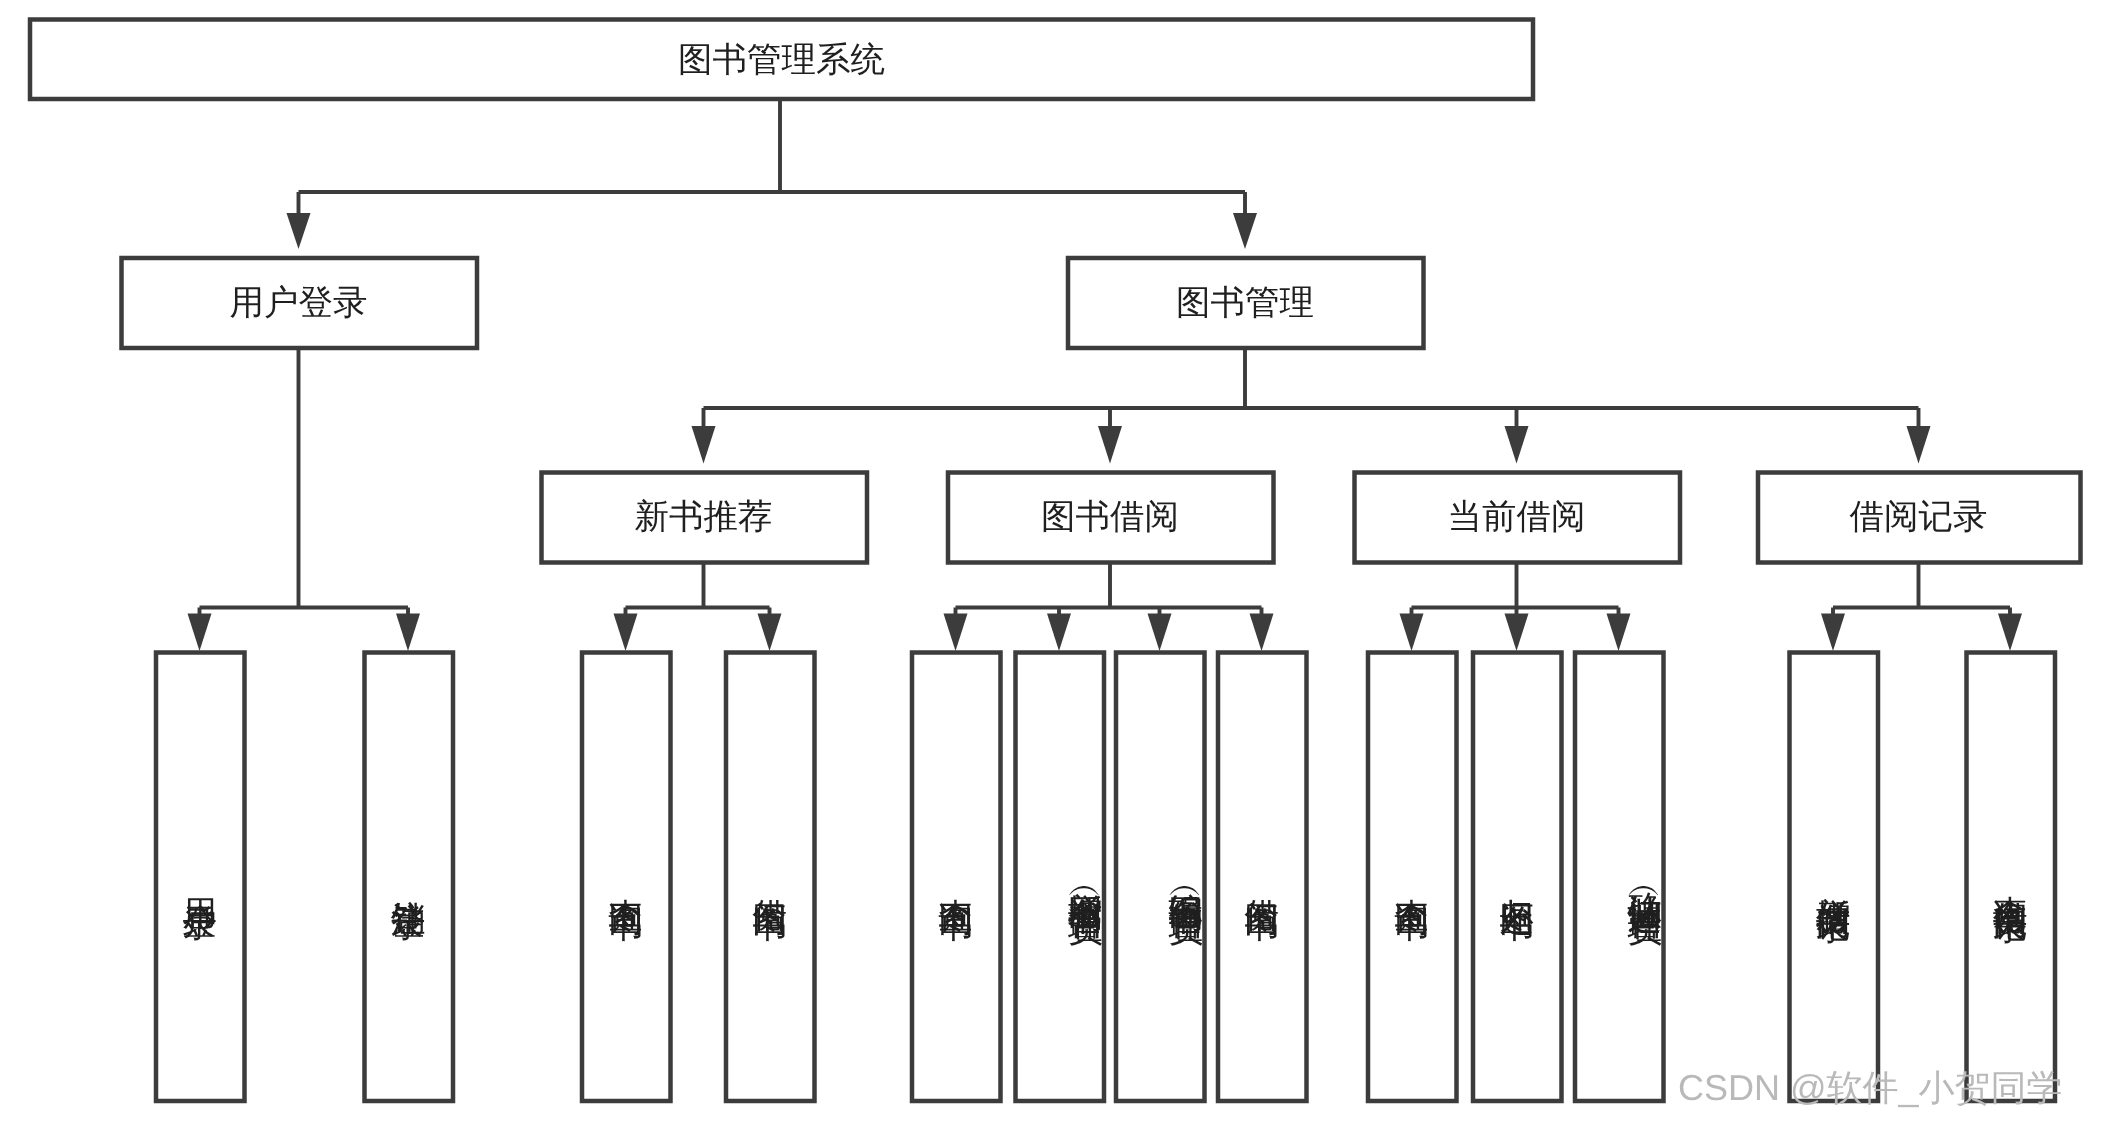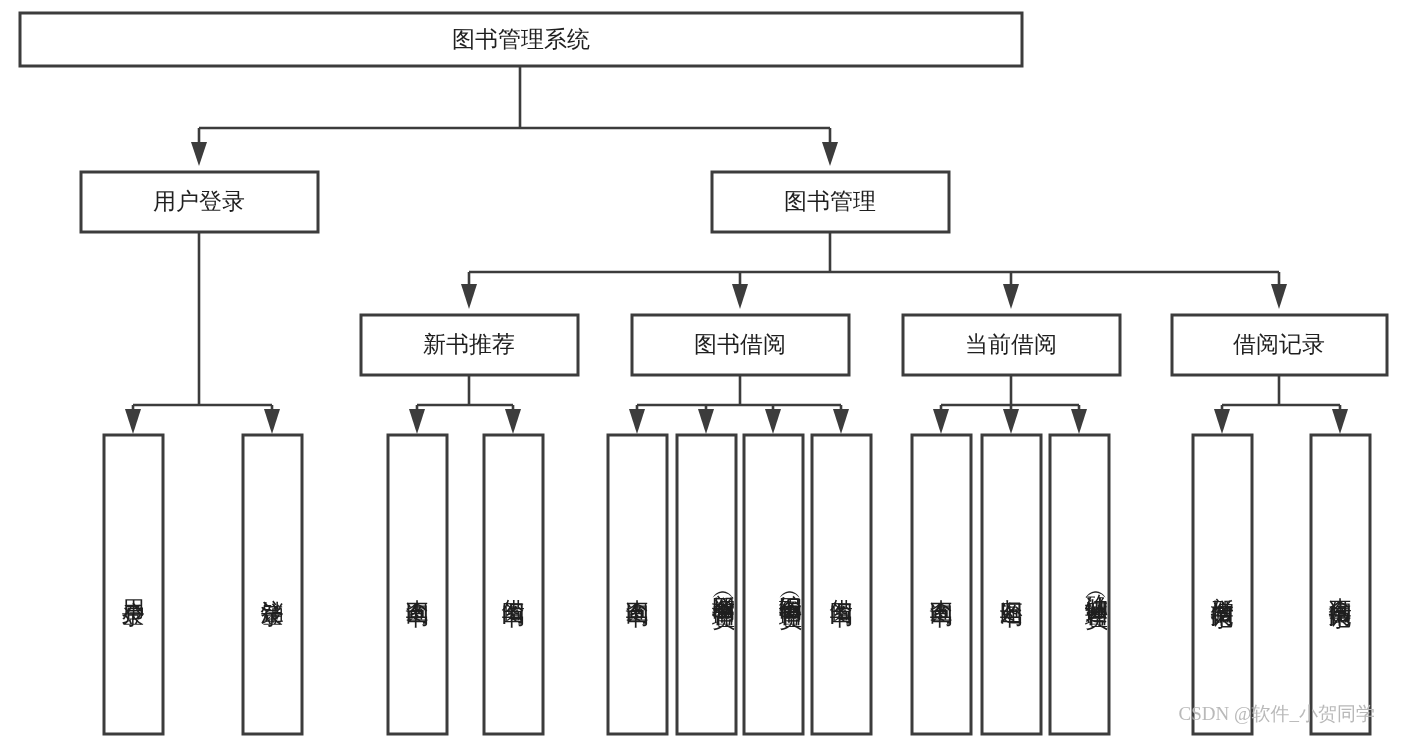--- a/index.html
+++ b/index.html
@@ -56,23 +56,23 @@
     line-height: 1.06;
     color: #1f1f1f;
     letter-spacing: 2px;
     white-space: nowrap;
     text-align: center;
     pointer-events: none;
   }
   #watermark {
     position: absolute;
     right: 8px;
-    bottom: 20px;
-    font-family: Liberation Serif, serif;
-    font-size: 19px;
+    bottom: 6px;
+    font-family: Liberation Sans, sans-serif;
+    font-size: 24px;
     color: #b9b9b9;
     white-space: nowrap;
     pointer-events: none;
   }
 </style>
 </head>
 <body>
 
 <div id="diagram-root">
 

